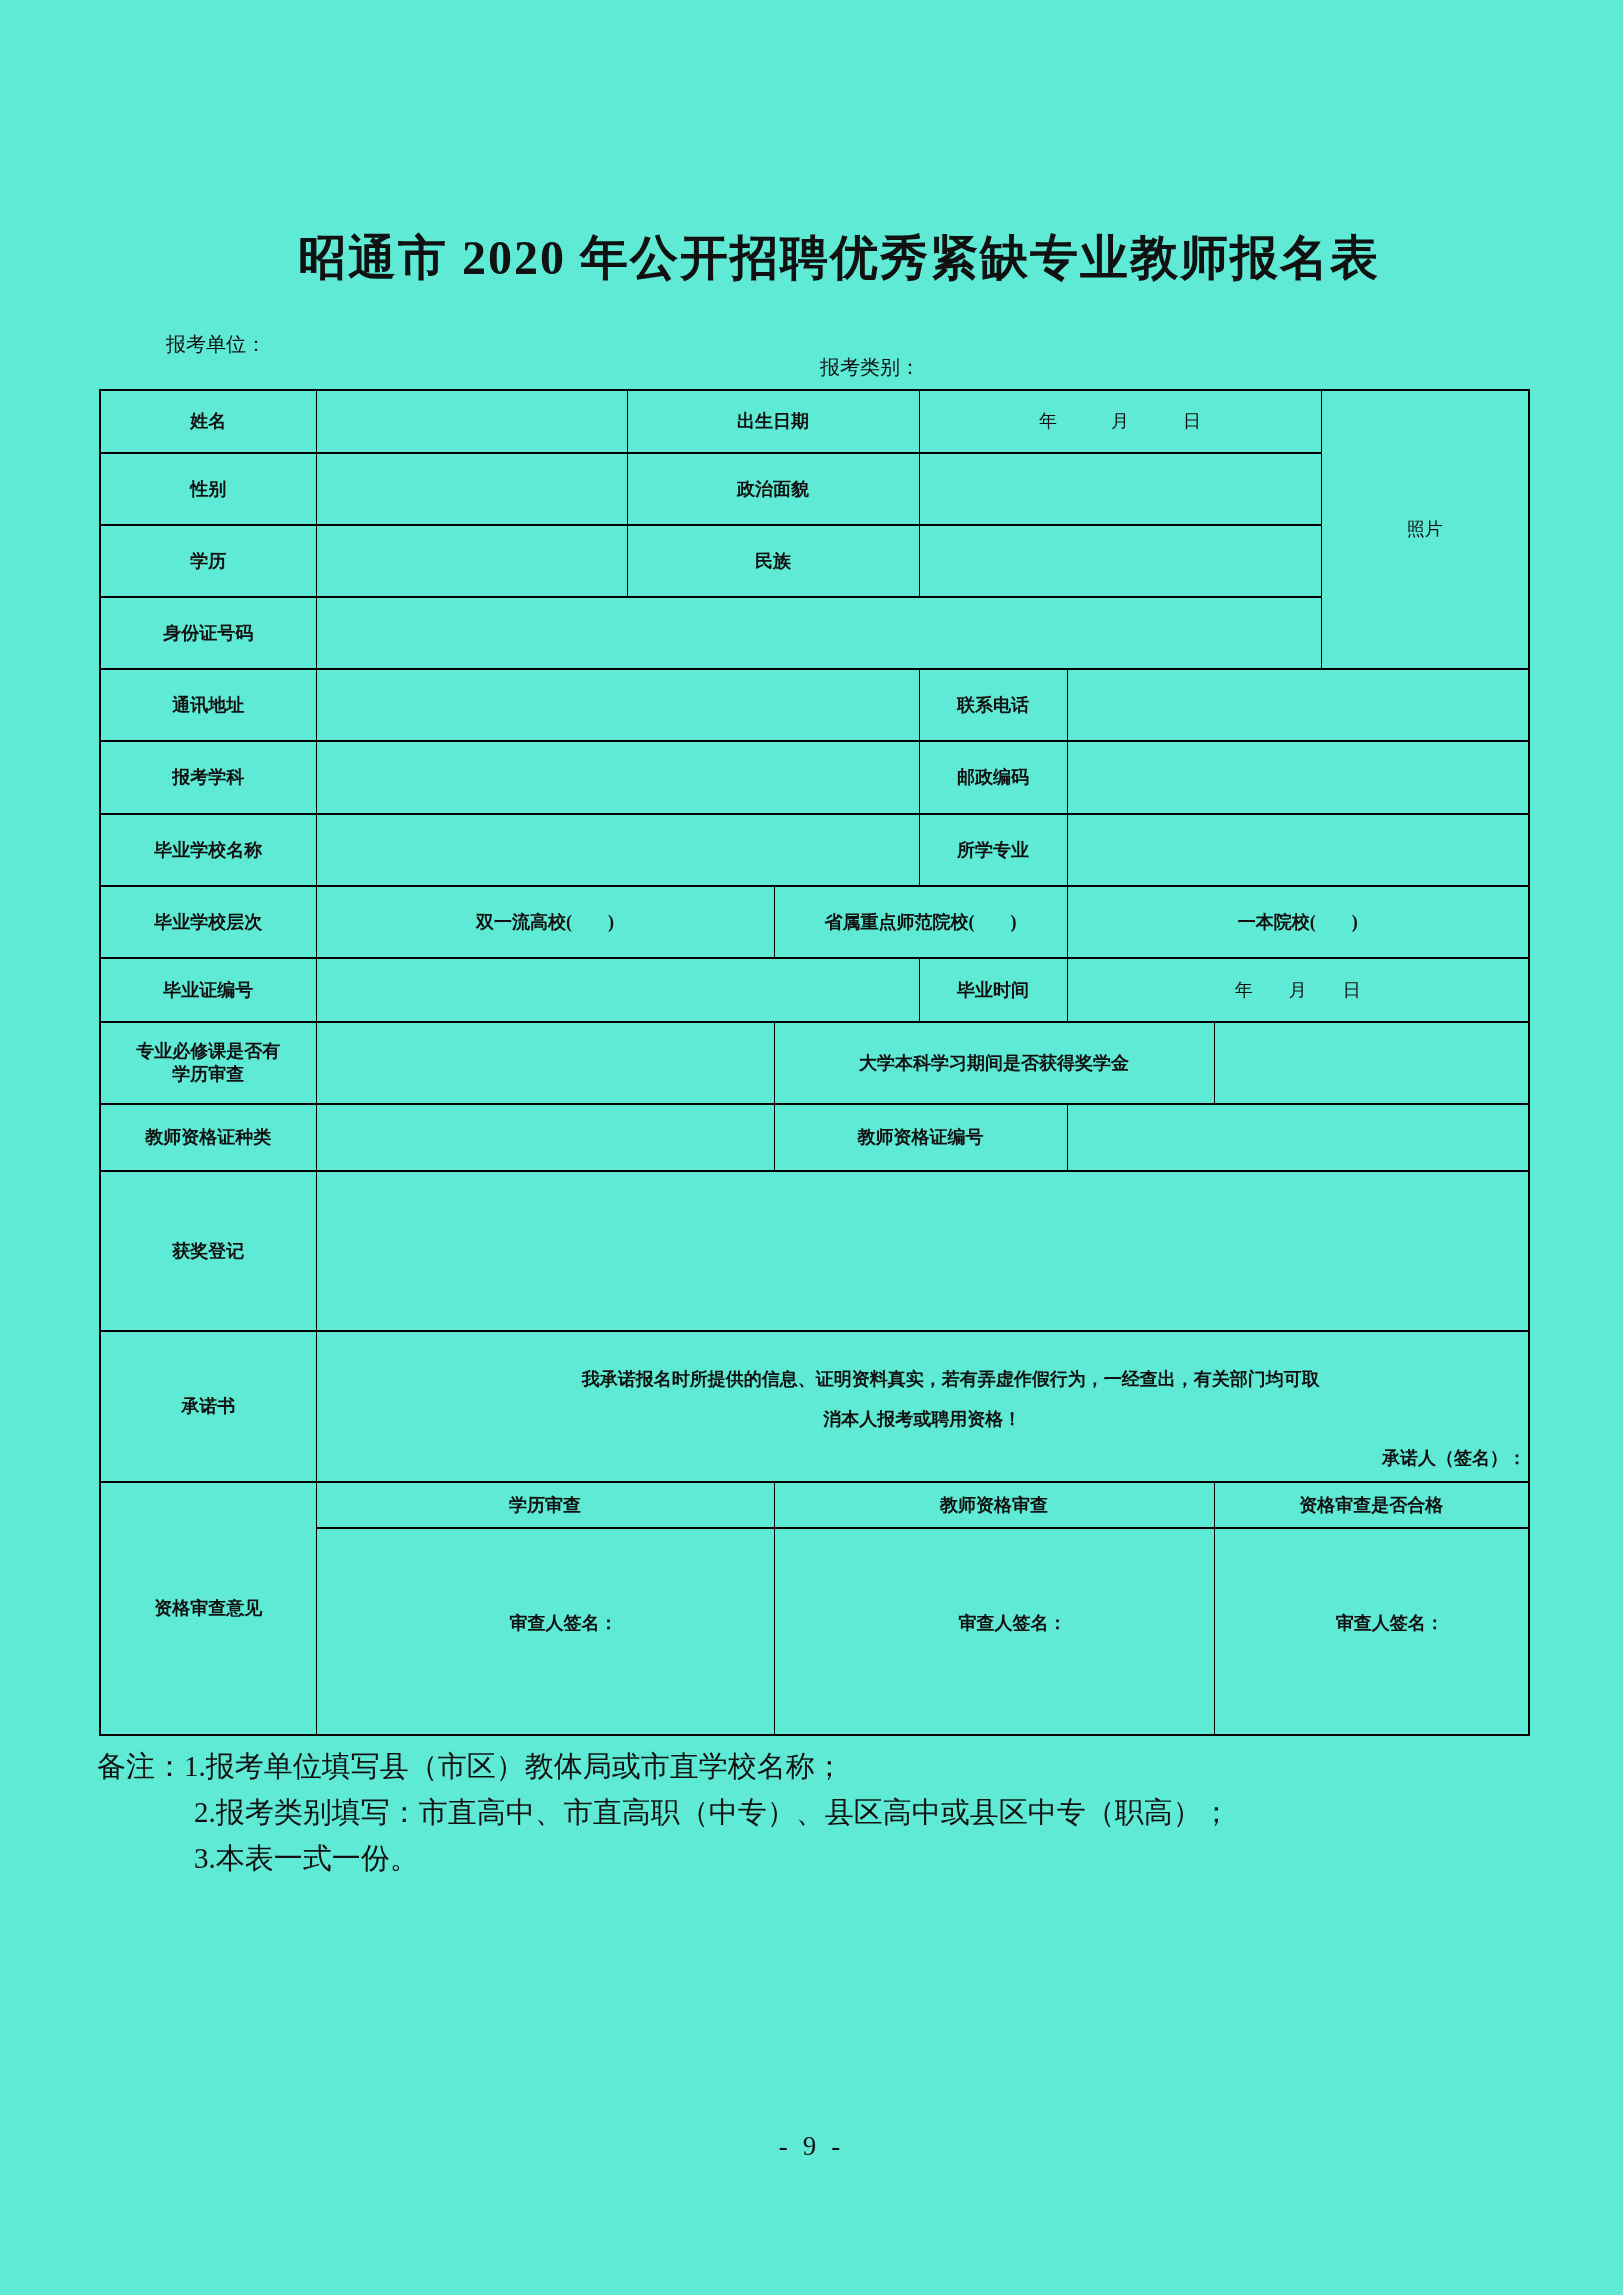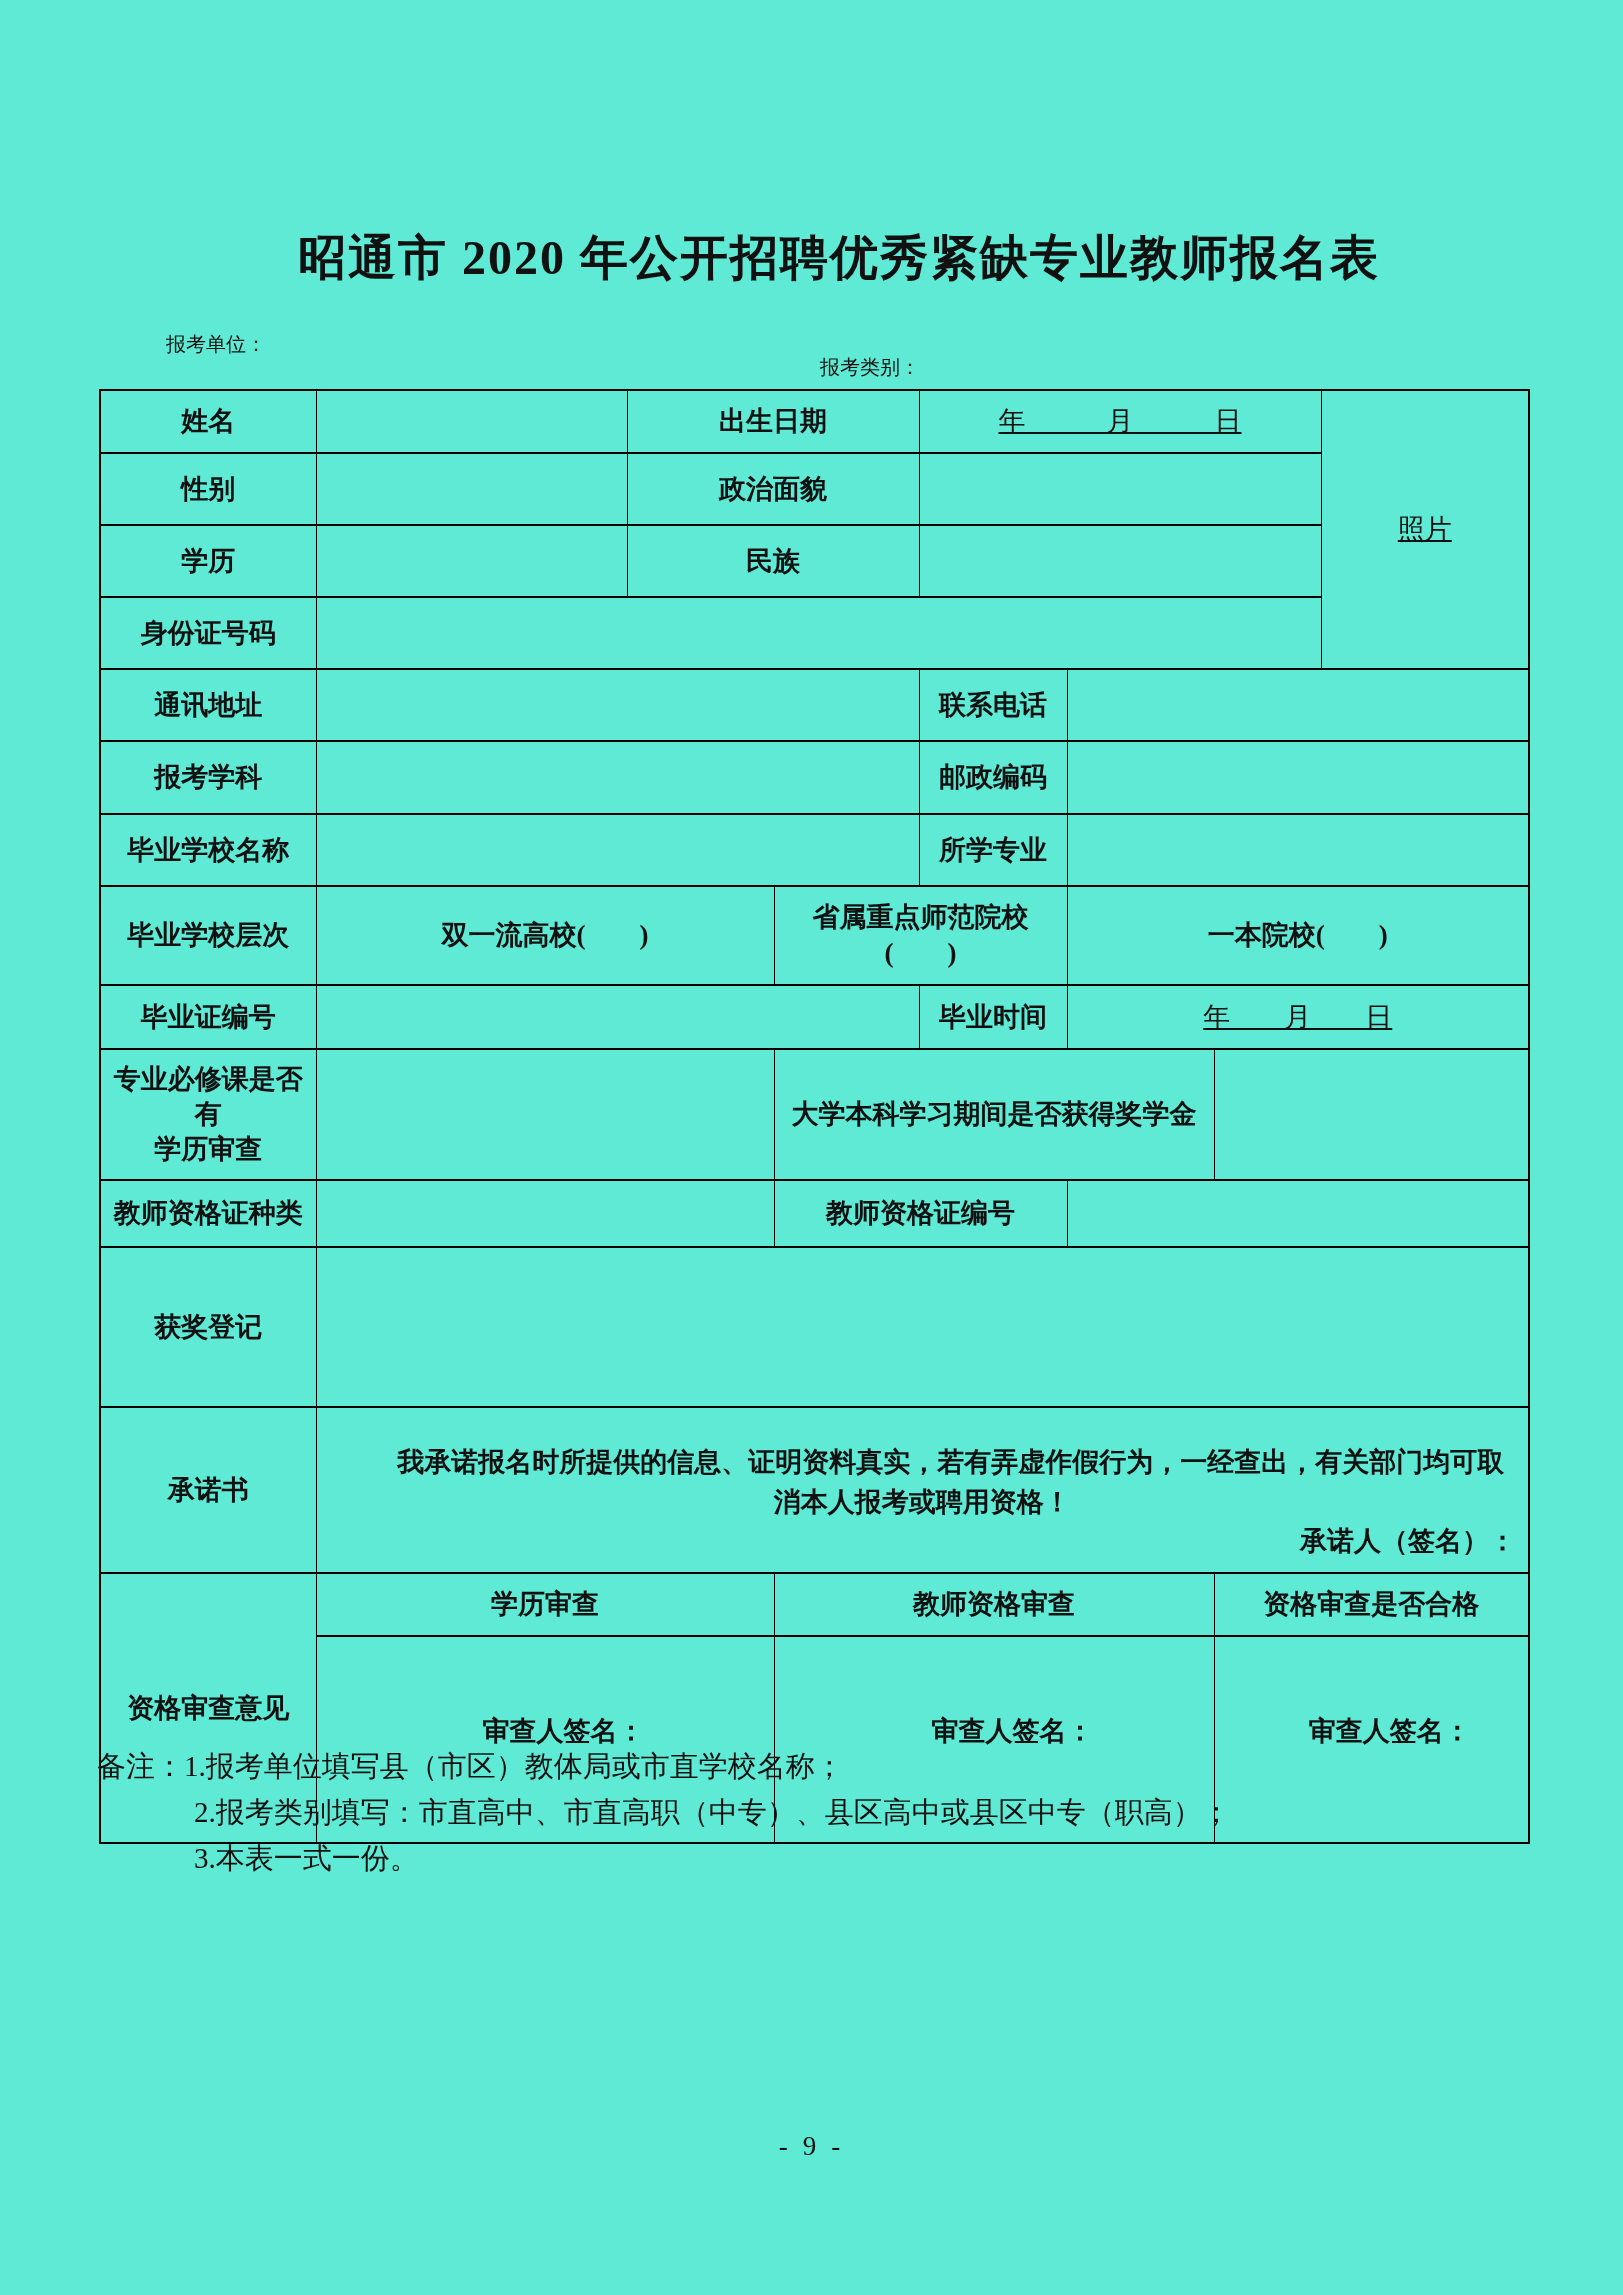--- a/index.html
+++ b/index.html
@@ -44,31 +44,31 @@
     top: 389px;
     width: 1428px;
     border-collapse: collapse;
     table-layout: fixed;
     border: 2.7px solid #000;
   }
   #form-table td {
     border: 1.4px solid #000;
     border-top-width: 2px;
     border-bottom-width: 2px;
-    padding: 12px;
+    padding: 2px;
     overflow: hidden;
     text-align: center;
     vertical-align: middle;
-    font-size: 27px;
+    font-size: 18px;
     line-height: 1.35;
   }
   td.lbl { font-weight: bold; }
   td.f36 { font-size: 24.5px; }
   td.f34 { font-size: 23px; }
-  td.val { font-weight: normal; text-decoration: underline; }
+  td.val { font-weight: normal; }
 
   
   tr.review-head td { border-bottom-width: 1.4px; }
   tr.review-body td { border-top-width: 1.4px; }
 
   .two-line span { display: block; line-height: 1.3; }
 
   
   td.commit-cell {
     vertical-align: top;

